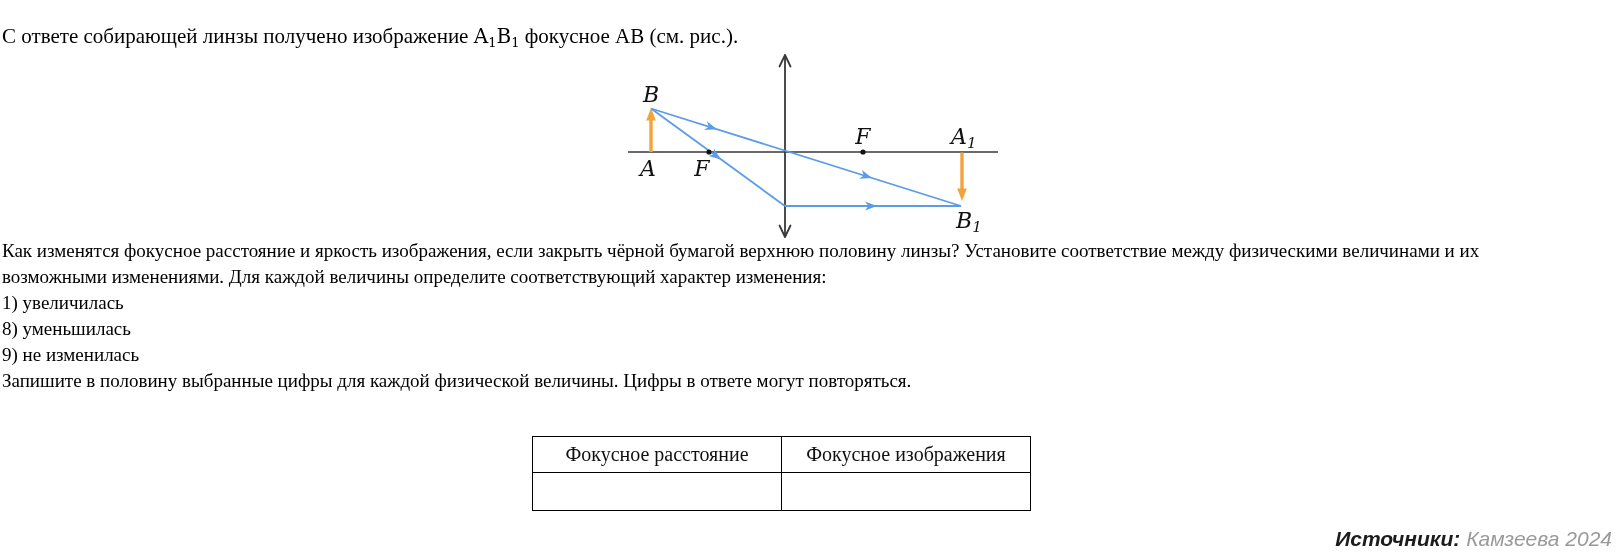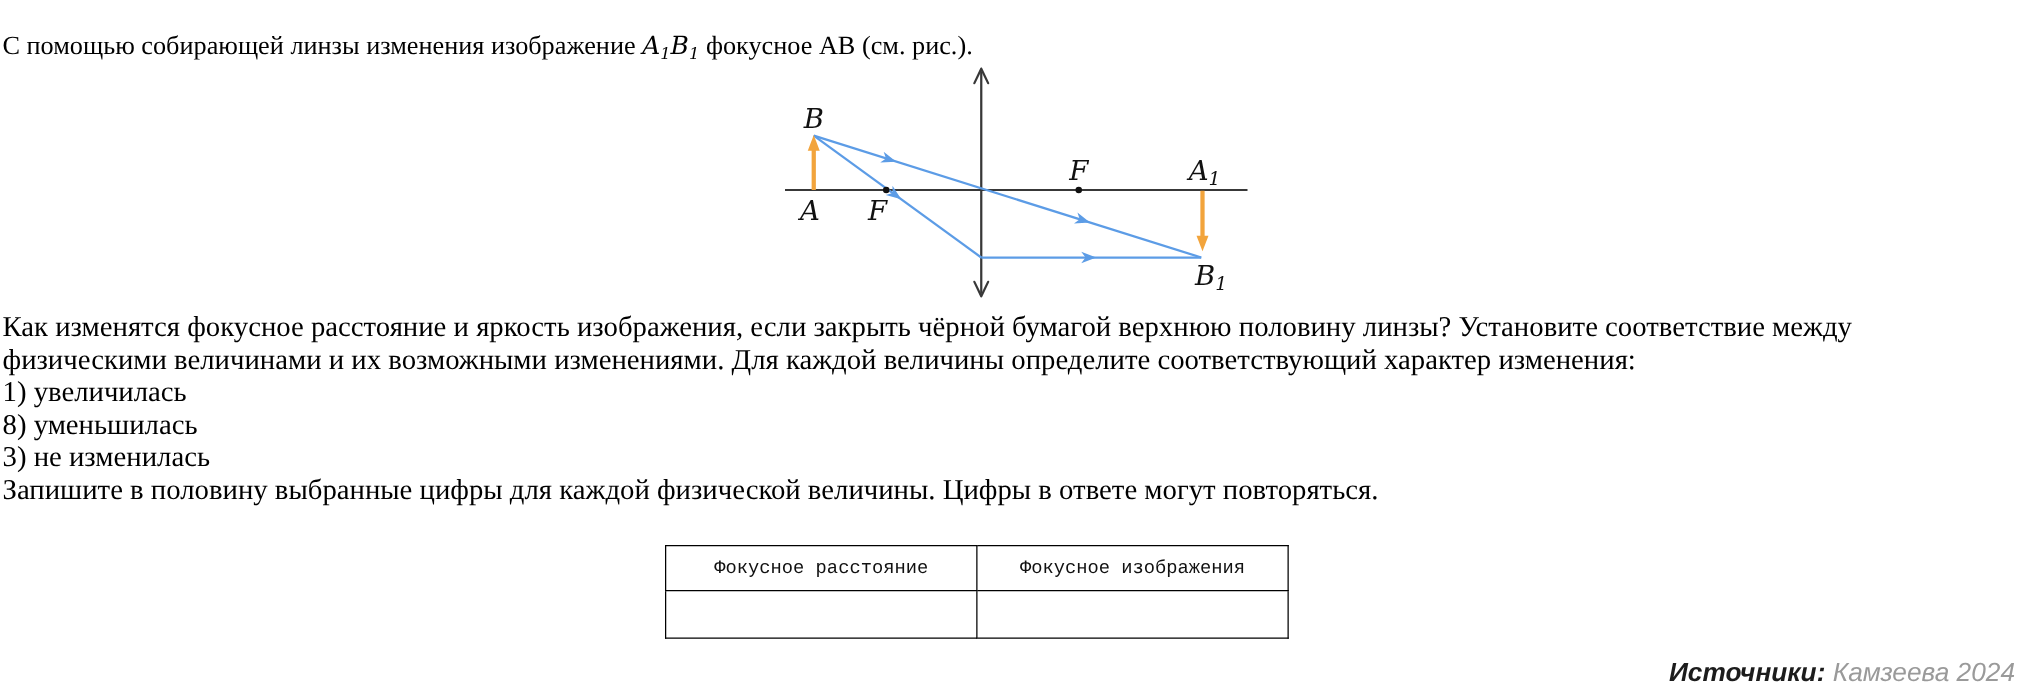--- a/index.html
+++ b/index.html
@@ -6,51 +6,51 @@
   .page {
     position:relative; width:1616px; height:558px;
     background:#ffffff; overflow:hidden;
     font-family:"Liberation Serif", serif; color:#000;
   }
   
   .intro {
     position:absolute; left:2px; top:3px;
     font-size:21px; line-height:25px; white-space:nowrap;
   }
-  .math-it { font-style:italic; font-family:"DejaVu Serif", serif; font-size:20px; }
+  .math-it { font-family:"DejaVu Serif", serif; font-size:20px; }
   .math-it sub { font-size:13px; vertical-align:-4px; }
 
   
   .diagram { position:absolute; left:600px; top:42px; width:400px; height:206px; }
   .axis-line   { stroke:#383838; stroke-width:1.6; fill:none; }
   .lens-line   { stroke:#383838; stroke-width:1.8; fill:none; }
   .lens-tip    { stroke:#383838; stroke-width:1.8; fill:none; stroke-linecap:round; }
   .ray         { stroke:#5C9CE6; stroke-width:1.8; fill:none; }
   .ray-head    { fill:#5C9CE6; stroke:none; }
   .obj-shaft   { stroke:#F2A43C; stroke-width:3.4; fill:none; }
   .obj-head    { fill:#F2A43C; stroke:none; }
   .focal-dot   { fill:#111111; stroke:none; }
   .lbl {
     font-family:"DejaVu Serif", serif; font-style:italic;
     font-size:22px; fill:#111111;
   }
   .lbl .sub { font-size:15px; }
 
   
   .question {
-    position:absolute; left:2px; top:249px; width:1516px;
-    font-size:23px; line-height:26px;
+    position:absolute; left:2px; top:238px; width:1516px;
+    font-size:19px; line-height:26px;
   }
   .question p, .question div { margin:0; padding:0; }
 
   
   .answer-table {
     position:absolute; left:532px; top:436px;
     border-collapse:collapse;
-    font-family:Liberation Mono, monospace; font-size:15px; color:#111;
+    font-family:Liberation Serif, serif; font-size:20px; color:#111;
   }
   .answer-table th, .answer-table td {
     border:1.5px solid #000; font-weight:normal; text-align:center;
     padding:0 14px;
   }
   .answer-table th { width:220px; height:35px; }
   .answer-table td { height:37px; }
 
   
   .footer {
@@ -59,21 +59,21 @@
     font-size:21px; white-space:nowrap;
   }
   .src-label { color:#1c1c1c; font-weight:bold; }
   .src-value { color:#9a9a9a; }
 </style>
 </head>
 <body>
 
 <div class="page">
 
-  <p class="intro"><span>С помощью собирающей линзы изменения изображение </span><span class="math-it"><span>A</span><sub>1</sub><span>B</span><sub>1</sub></span><span> фокусное АВ (см. рис.).</span></p>
+  <p class="intro"><span>С ответе собирающей линзы получено изображение </span><span class="math-it"><span>A</span><sub>1</sub><span>B</span><sub>1</sub></span><span> фокусное АВ (см. рис.).</span></p>
 
   <div class="diagram">
     <svg width="400" height="206" viewBox="0 0 400 206">
 
       <line class="axis-line" x1="28" y1="110" x2="398" y2="110"></line>
 
       <line class="lens-line" x1="185" y1="15" x2="185" y2="193"></line>
       <path class="lens-tip" d="M185 13 L179.5 24.5 M185 13 L190.5 24.5"></path>
       <path class="lens-tip" d="M185 195 L179.5 183.5 M185 195 L190.5 183.5"></path>
 
@@ -101,21 +101,21 @@
       <text class="lbl" x="263" y="102" text-anchor="middle">F</text>
       <text class="lbl" x="351" y="102"><tspan>A</tspan><tspan class="sub" dy="4">1</tspan></text>
       <text class="lbl" x="356" y="186"><tspan>B</tspan><tspan class="sub" dy="4">1</tspan></text>
     </svg>
   </div>
 
   <div class="question">
     <p>Как изменятся фокусное расстояние и яркость изображения, если закрыть чёрной бумагой верхнюю половину линзы? Установите соответствие между физическими величинами и их возможными изменениями. Для каждой величины определите соответствующий характер изменения:</p>
     <div>1) увеличилась</div>
     <div>8) уменьшилась</div>
-    <div>3) не изменилась</div>
+    <div>9) не изменилась</div>
     <p>Запишите в половину выбранные цифры для каждой физической величины. Цифры в ответе могут повторяться.</p>
   </div>
 
   <table class="answer-table">
     <tbody>
       <tr>
         <th>Фокусное расстояние</th>
         <th>Фокусное изображения</th>
       </tr>
       <tr>

